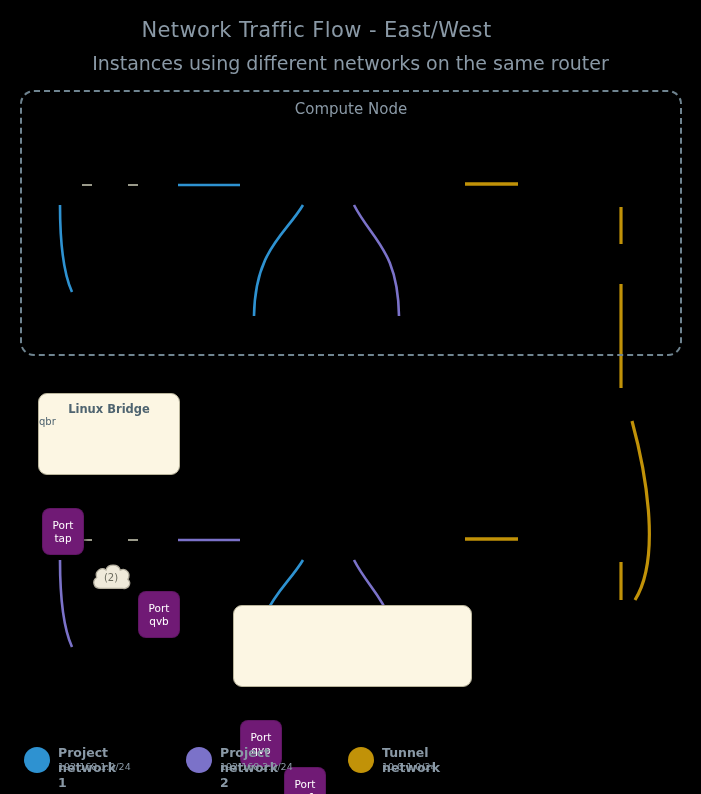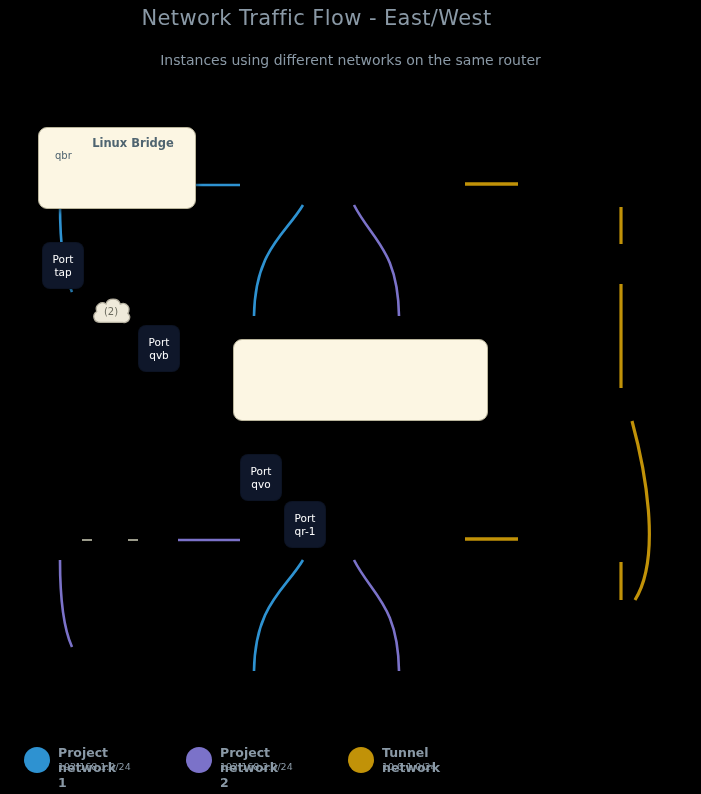--- a/index.html
+++ b/index.html
@@ -2,45 +2,45 @@
 <html><head>
 <meta charset="utf-8">
 <style>
   html,body{margin:0;padding:0;background:#000;}
   body{width:701px;height:794px;position:relative;overflow:hidden;
        font-family:"DejaVu Sans","Liberation Sans",sans-serif;}
 
   .stage{position:absolute;left:0;top:0;width:701px;height:794px;}
 
   
-  .title{position:absolute;width:633px;text-align:center;top:6px;
+  .title{position:absolute;width:633px;text-align:center;top:18px;
          font-size:21px;color:#8a99a6;letter-spacing:.4px;}
   .subtitle{position:absolute;width:701px;text-align:center;top:52px;
-            font-size:14px;color:#8a99a6;}
+            font-size:19px;color:#8a99a6;}
 
   
   .node{position:absolute;border:2px dashed #6f8490;border-radius:14px;
         background:transparent;}
   .node-label{position:absolute;width:100%;text-align:center;top:8px;
               font-size:15px;color:#8a99a6;}
 
   
   .box{position:absolute;background:#fcf6e3;border:1px solid #b9b49b;
-       border-radius:9px;box-shadow:2px 3px 4px rgba(0,0,0,.45);padding-left:16px;}
+       border-radius:9px;box-shadow:2px 3px 4px rgba(0,0,0,.45);}
   .box-title{position:absolute;width:100%;text-align:center;top:8px;
              font-size:11.5px;color:#4f6470;font-weight:bold;}
   .box-sub{position:absolute;width:100%;text-align:left;top:22px;
            font-size:10px;color:#4f6470;}
 
   
   .port{position:absolute;border-radius:8px;display:flex;flex-direction:column;
         align-items:center;justify-content:center;color:#fff;font-size:10.5px;
         line-height:12.5px;box-shadow:2px 2px 3px rgba(0,0,0,.4);
         border:1px solid rgba(0,0,0,.15);text-align:center;}
-  .port.blue{background:#0f172a;}
+  .port.blue{background:#701a75;}
 
   
   .cloud{position:absolute;display:flex;align-items:center;
          justify-content:center;font-size:10px;color:#fff;text-align:center;
          line-height:12px;}
   .cloud svg{position:absolute;left:0;top:0;width:100%;height:100%;}
   .cloud span{position:relative;z-index:2;}
   .cloud.grey span{color:#6b6b5e;}
 
   
@@ -89,20 +89,23 @@
     <path d="M60,560 C60,590 62,625 72,647" stroke="#7b72c9" stroke-width="2.6" fill="none"></path>
     <path d="M82,540 L92,540" stroke="#9a9a8a" stroke-width="2" fill="none"></path>
     <path d="M128,540 L138,540" stroke="#9a9a8a" stroke-width="2" fill="none"></path>
     <path d="M178,540 L240,540" stroke="#7b72c9" stroke-width="2.6" fill="none"></path>
     <path d="M303,560 C285,590 255,605 254,671" stroke="#2e92d1" stroke-width="2.6" fill="none"></path>
     <path d="M354,560 C372,595 398,605 399,671" stroke="#7b72c9" stroke-width="2.6" fill="none"></path>
     <path d="M465,539 L518,539" stroke="#c19208" stroke-width="3.4" fill="none"></path>
     <path d="M621,562 L621,600" stroke="#c19208" stroke-width="3.2" fill="none"></path>
   </svg>
 
+  <div class="node layer2" style="left:20px;top:90px;width:658px;height:262px;">
+    <div class="node-label">Compute Node</div>
+  </div>
 
   <div class="box layer2" style="left:38px;top:127px;width:140px;height:80px;">
     <div class="box-title">Linux Bridge</div>
     <div class="box-sub">qbr</div>
   </div>
   <div class="port blue layer2" style="left:42px;top:160px;width:40px;height:45px;">
     <span>Port</span>
     <span>tap</span>
   </div>
   <div class="cloud grey layer2" style="left:90px;top:165px;width:42px;height:36px;">

